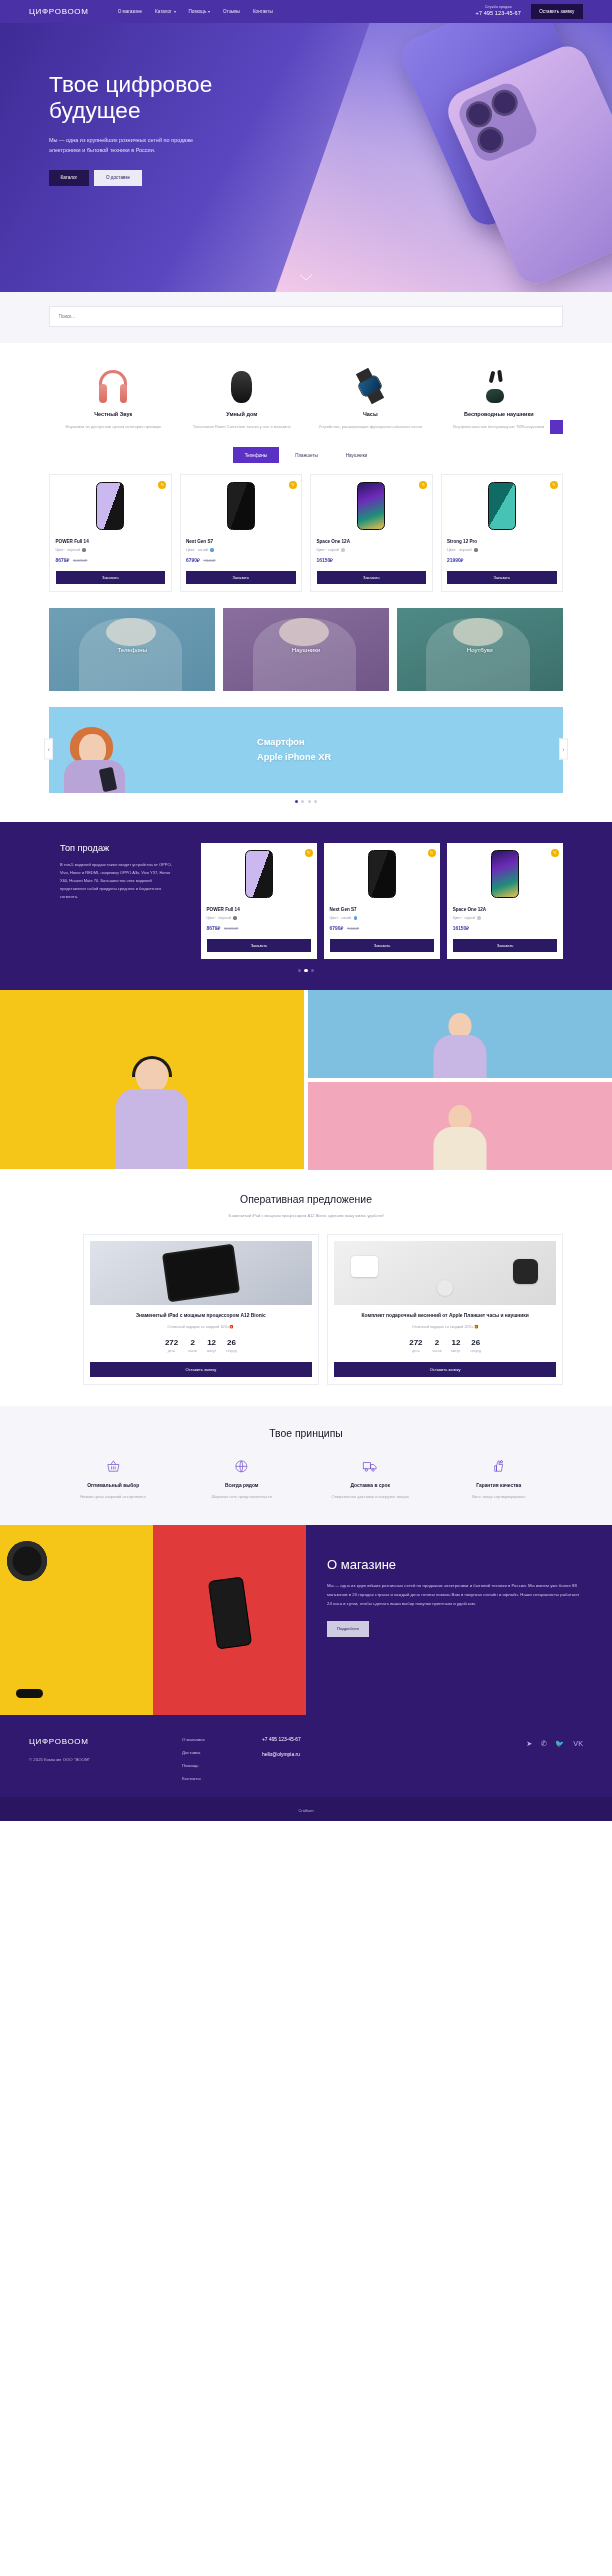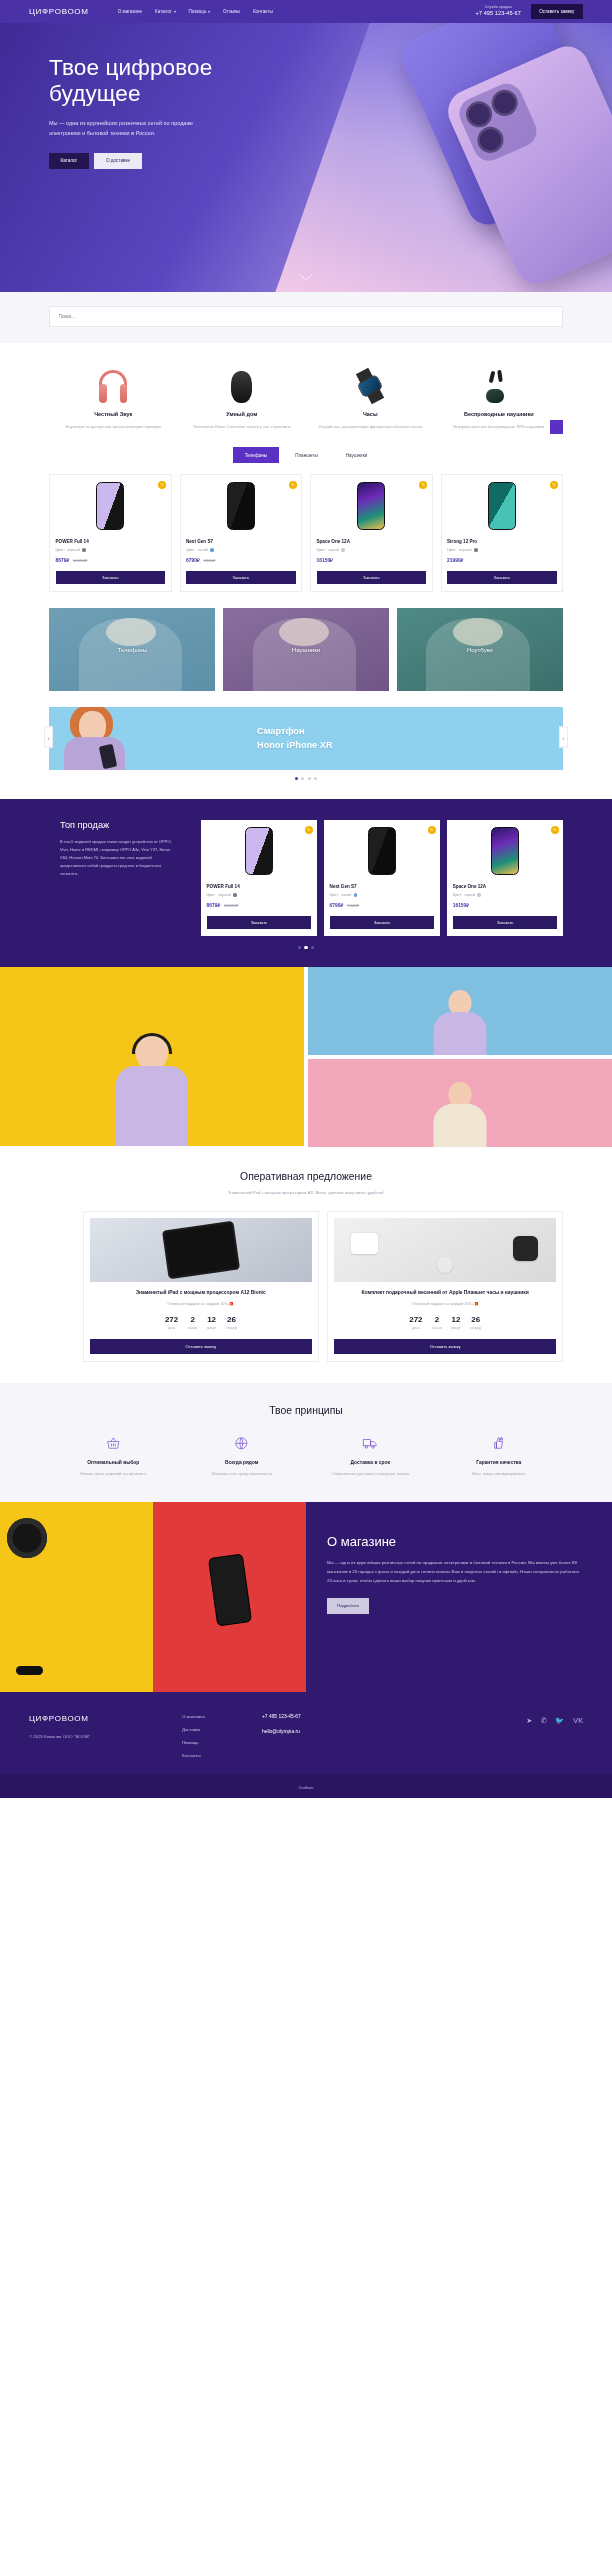--- a/index.html
+++ b/index.html
@@ -91,21 +91,21 @@
   }
   .cam-island {
     position: absolute; left: 9.8px; top: 9.8px;
     width: 66px; height: 66px; border-radius: 16px;
     background: rgba(120,95,180,.55);
   }
   .cam { position: absolute; width: 26px; height: 26px; border-radius: 50%; background: #3b2a63; box-shadow: inset 0 0 0 2.4px rgba(255,255,255,.14); }
   .cam.c1 { left: 6.1px; top: 4.9px; }
   .cam.c2 { left: 34px; top: 4.9px; }
   .cam.c3 { left: 6.1px; top: 33px; }
-  .hero-inner { position: relative; z-index: 5; width: 514px; margin: 0 auto; padding-top: 32px; }
+  .hero-inner { position: relative; z-index: 5; width: 514px; margin: 0 auto; padding-top: 49px; }
   .hero h1 {
     font-size: 22.6px;
     line-height: 1.16;
     font-weight: 400;
     color: #ffffff;
     max-width: 202px;
     letter-spacing: 0.1px;
   }
   .hero p {
     margin-top: 10.4px;
@@ -212,21 +212,21 @@
   .cat .person { position: absolute; bottom: 0; left: 18%; width: 62%; height: 88%; border-radius: 45% 45% 0 0; background: rgba(255,255,255,.18); }
   .cat .head { position: absolute; top: 12%; left: 34%; width: 30%; height: 34%; border-radius: 50%; background: rgba(255,240,220,.55); }
   .cat .lbl {
     position: absolute; left: 0; right: 0; top: 50%; transform: translateY(-50%);
     text-align: center; color: #fff; font-size: 6.1px; text-shadow: 0 0.6px 2.4px rgba(0,0,0,.45);
   }
 
   
   .slider-wrap { padding: 16px 0 3.7px; position: relative; }
   .slide {
-    height: 63px; background: #8fd0ef; position: relative; overflow: hidden;
+    height: 86px; background: #8fd0ef; position: relative; overflow: hidden;
     display: flex; align-items: center;
   }
   .slide .model { position: absolute; left: 3.7px; bottom: 0; width: 92px; height: 70px; }
   .slide .model .hair { position: absolute; left: 17px; top: 3.7px; width: 43px; height: 38px; border-radius: 50% 50% 42% 42%; background: #d4733a; }
   .slide .model .face { position: absolute; left: 26px; top: 11px; width: 27px; height: 31px; border-radius: 46%; background: #f2cdb4; }
   .slide .model .body { position: absolute; left: 11px; top: 37px; width: 61px; height: 35px; border-radius: 16px 16px 0 0; background: #b9a4d8; }
   .slide .model .phone { position: absolute; left: 48px; top: 45px; width: 13.5px; height: 23px; border-radius: 2.4px; background: #232330; transform: rotate(-12deg); }
   .slide .txt { margin-left: 208px; color: #fff; font-size: 9.2px; line-height: 1.6; font-weight: 700; text-shadow: 0 0.6px 1.8px rgba(0,0,0,.12); }
   .sl-arrow {
     position: absolute; top: 50%; transform: translateY(-50%);
@@ -539,21 +539,21 @@
     <div class="slider-wrap">
       <div class="slide">
         <div class="model">
           <div class="hair"></div>
             <div class="face"></div>
             <div class="body"></div>
             <div class="phone"></div>
         </div>
         <div class="txt">
           <div>Смартфон</div>
-          <div>Honor iPhone XR</div>
+          <div>Apple iPhone XR</div>
         </div>
       </div>
       <div class="sl-arrow left">‹</div>
       <div class="sl-arrow right">›</div>
       <div class="dots">
         <i class="on"></i>
         <i></i>
         <i></i>
         <i></i>
       </div>

